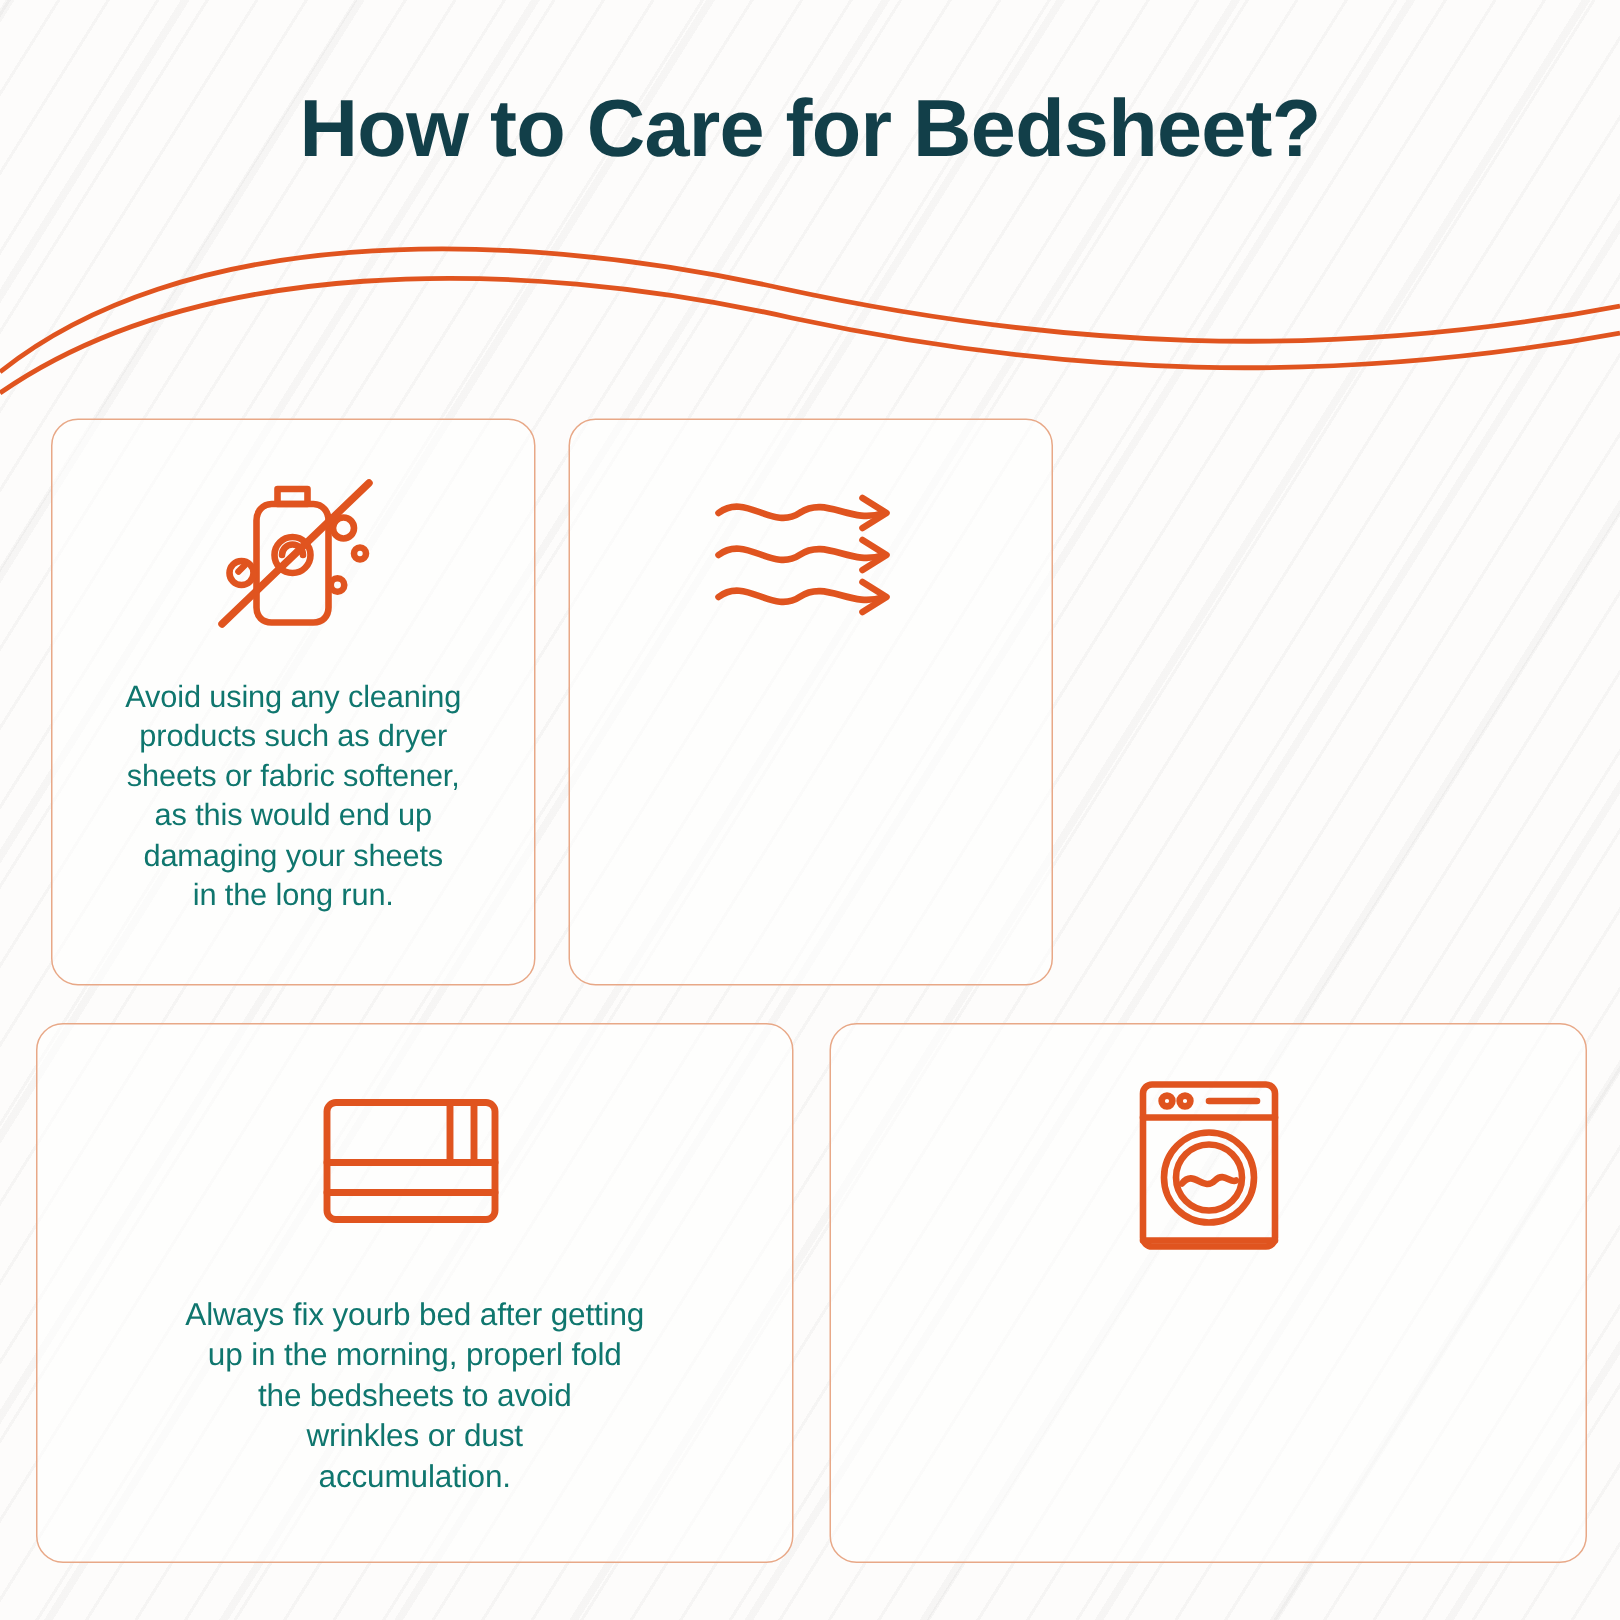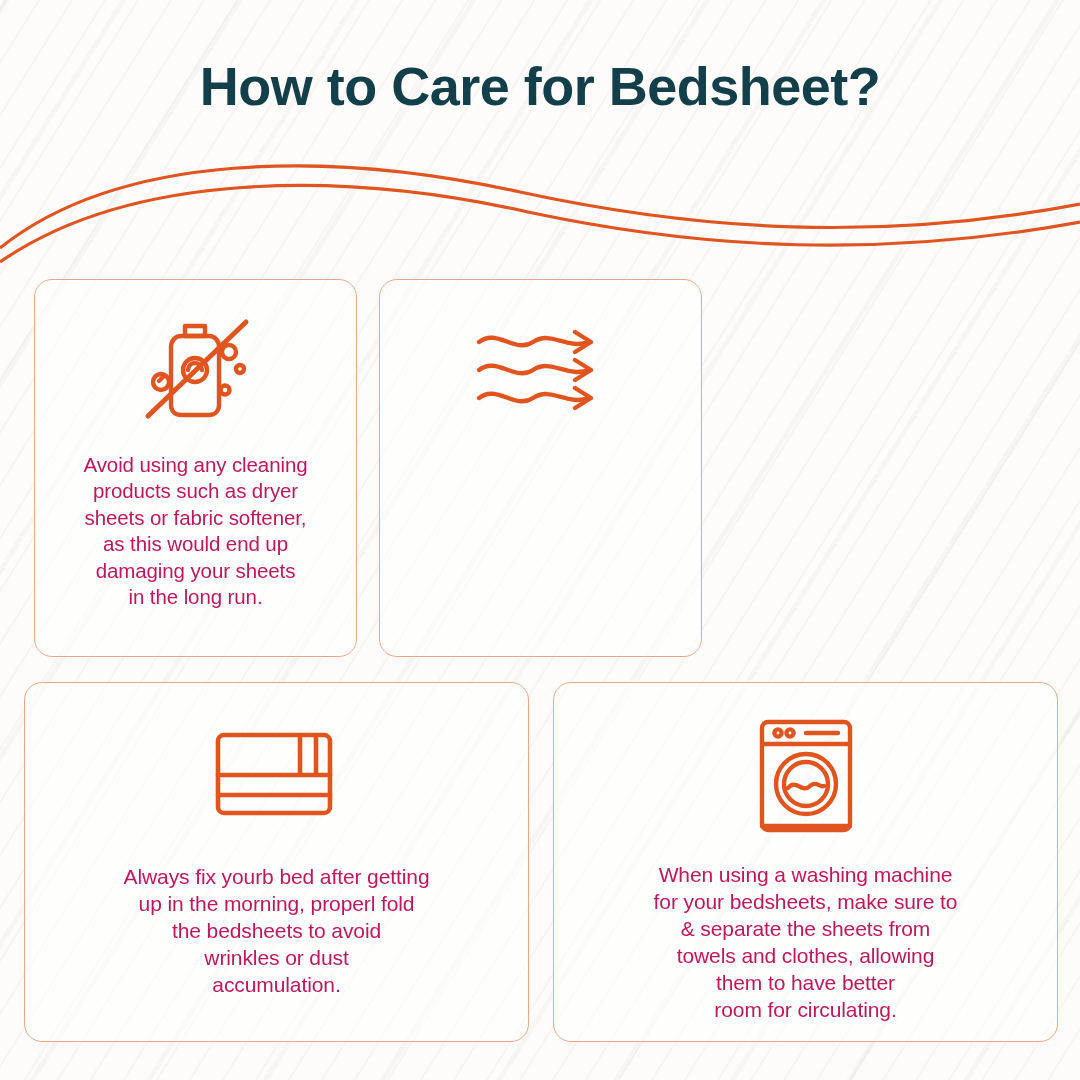--- a/index.html
+++ b/index.html
@@ -110,21 +110,21 @@
     align-items: center;
     justify-content: center;
   }
   .row-bottom .card-icon { height: 140px; }
 
   .card-text {
     margin-top: 16px;
     text-align: center;
     font-size: 20.5px;
     line-height: 1.29;
-    color: #be185d;
+    color: #0f766e;
     letter-spacing: -0.1px;
     white-space: pre-line;
   }
   .row-bottom .card-text { font-size: 21px; }
 
   svg { display: block; }
 </style>
 </head>
 <body>
 
@@ -218,23 +218,17 @@
             <path d="M8 112 h88"></path>
             <circle cx="24" cy="19" r="3.6"></circle>
             <circle cx="36" cy="19" r="3.6"></circle>
             <path d="M52 19 h32"></path>
             <circle cx="52" cy="70" r="30"></circle>
             <circle cx="52" cy="70" r="22"></circle>
             <path d="M34 74 c 8 -10, 14 6, 22 -2 c 6 -6, 10 2, 14 0"></path>
           </g>
         </svg>
       </div>
-      <div class="card-text">When using a washing machine
-for your bedsheets, make sure to
-&amp; separate the sheets from
-towels and clothes, allowing
-them to have better
-room for circulating.</div>
     </div>
 
   </div>
 
 </div>
 
 </body></html>

